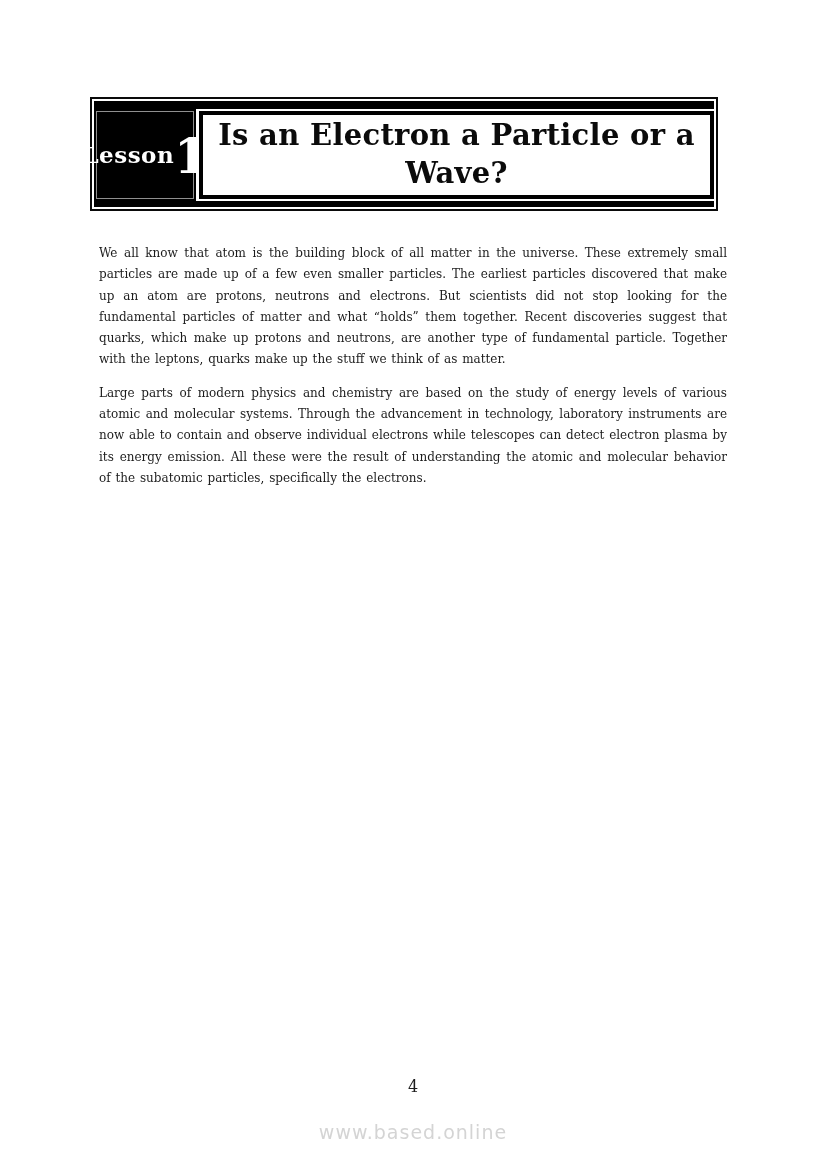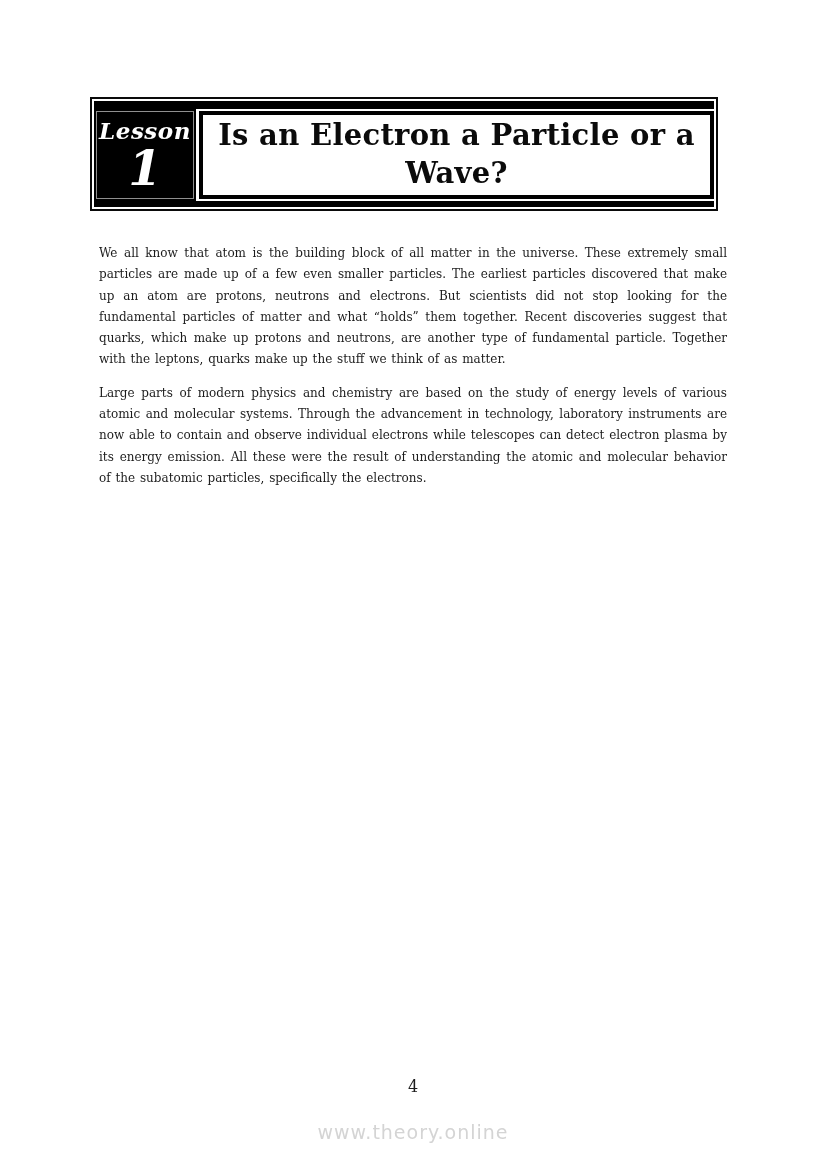--- a/index.html
+++ b/index.html
@@ -36,27 +36,26 @@
     background: #ffffff;
   }
   .lesson-badge {
     flex: 0 0 102px;
     width: 102px;
     margin-right: 3px;
     background: #000000;
     color: #ffffff;
     box-shadow: inset 0 0 0 2px #000000, inset 0 0 0 3px #8f8f8f;
     display: flex;
-    flex-direction: column;
+    flex-direction: row;
     align-items: center;
     justify-content: center;
     text-align: center;
     font-weight: bold;
     min-height: 92px;
-    font-style: italic;
   }
   .lesson-label {
     font-size: 23px;
     line-height: 1.1;
     letter-spacing: 0.5px;
   }
   .lesson-number {
     font-size: 48px;
     line-height: 1.0;
     margin-top: 1px;
@@ -136,15 +135,15 @@
       </div>
     </div>
   </div>
 
   <div class="content">
     <p>We all know that atom is the building block of all matter in the universe. These extremely small particles are made up of a few even smaller particles. The earliest particles discovered that make up an atom are protons, neutrons and electrons. But scientists did not stop looking for the fundamental particles of matter and what “holds” them together.  Recent discoveries suggest that quarks, which make up protons and neutrons, are another type of fundamental particle. Together with the leptons, quarks make up the stuff we think of as matter.</p>
     <p>Large parts of modern physics and chemistry are based on the study of energy levels of various atomic and molecular systems. Through the advancement in technology, laboratory instruments are now able to contain and observe individual electrons while telescopes can detect electron plasma by its energy emission. All these were the result of understanding the atomic and molecular behavior of the subatomic particles, specifically the electrons.</p>
   </div>
 
   <div class="page-number">4</div>
-  <div class="watermark">www.theory.online</div>
+  <div class="watermark">www.based.online</div>
 
 </div>
 
 </body></html>

